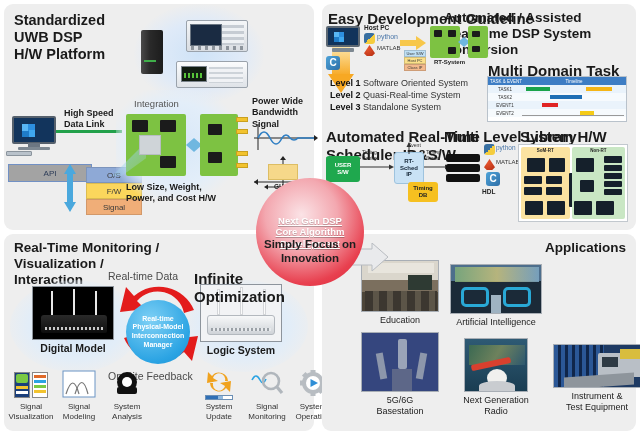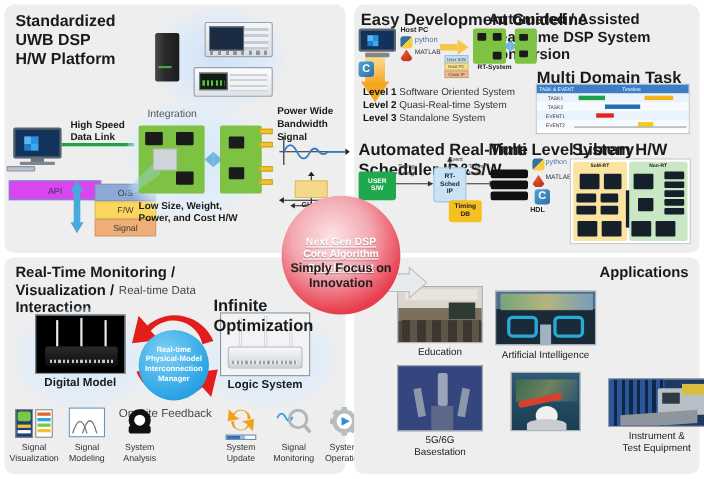--- a/index.html
+++ b/index.html
@@ -41,21 +41,21 @@
   .monitor .sc::after{content:"";position:absolute;left:8px;top:6px;width:13px;height:13px;
     background:conic-gradient(#2d8fe0 0 25%,#3fa7ef 25% 50%,#1f7cc8 50% 75%,#59b6f4 75% 100%);}
   .monitor .st{position:absolute;left:16px;top:27px;width:12px;height:5px;background:#6b7682;}
   .monitor .bs{position:absolute;left:6px;top:31px;width:32px;height:3px;background:#7d8892;border-radius:1px;}
   .kbd{position:absolute;left:2px;top:147px;width:26px;height:5px;background:#b9c2cb;
     border:1px solid #8b949d;border-radius:1px;}
 
   .greenline{position:absolute;left:52px;top:126px;width:66px;height:3px;background:#22a04a;}
   .lbl{position:absolute;font-weight:bold;font-size:9px;color:#1a1a1a;line-height:1.25;}
 
-  .apibox{position:absolute;left:4px;top:160px;width:84px;height:18px;background:#d946ef;
+  .apibox{position:absolute;left:4px;top:160px;width:84px;height:18px;background:#a3a3a3;
     border:1px solid #7190c4;display:flex;align-items:center;justify-content:center;
     font-size:8px;color:#2b3b57;}
   .stackbox{position:absolute;left:82px;width:56px;height:16px;display:flex;align-items:center;
     justify-content:center;font-size:8px;color:#3a3a3a;border:1px solid rgba(0,0,0,.12);}
   #sOS{top:163px;background:#8ea9d6;}
   #sFW{top:179px;background:#fbd65c;}
   #sLG{top:195px;background:#f0ae78;}
   .vArrow{position:absolute;left:60px;top:160px;width:12px;height:48px;}
   .vArrow .sh{position:absolute;left:3px;top:9px;width:6px;height:30px;background:#4aa8dd;}
   .vArrow .t1{position:absolute;left:0;top:0;width:0;height:0;border-left:6px solid transparent;
@@ -466,21 +466,21 @@
   <div class="sub" style="left:190px;top:36px;">Infinite Optimization</div>
 
   <svg style="position:absolute;left:104px;top:42px;" width="102" height="100">
     <path d="M86 34 A38 38 0 0 0 26 20 L18 11 L12 36 L37 33 L29 25 A27 27 0 0 1 76 37 Z" fill="#e31c1c"></path>
     <path d="M16 62 A38 38 0 0 0 76 76 L84 85 L90 60 L65 63 L73 71 A27 27 0 0 1 26 59 Z" fill="#e31c1c"></path>
   </svg>
   <div class="rpmCircle" style="white-space: pre-line;">Real-time
 Physical-Model
 Interconnection
 Manager</div>
-  <div class="grayTxt" style="left:104px;top:24px;">Real-time Data</div>
+  <div class="grayTxt" style="left:104px;top:36px;">Real-time Data</div>
   <div class="grayTxt" style="left:104px;top:136px;">On-Site Feedback</div>
 
   <div class="iconItem" style="left:4px;top:136px;">
     <div class="iconBox">
       <div style="position:absolute;left:0;top:2px;width:16px;height:26px;background:#1b3f7a;border:1px solid #888;"></div>
       <div style="position:absolute;left:2px;top:4px;width:12px;height:9px;background:#7ac943;border-radius:2px;"></div>
       <div style="position:absolute;left:2px;top:16px;width:12px;height:3px;background:#f2c32e;"></div>
       <div style="position:absolute;left:2px;top:21px;width:12px;height:3px;background:#fff;"></div>
       <div style="position:absolute;left:18px;top:2px;width:16px;height:26px;background:#fff;border:1px solid #888;"></div>
       <div style="position:absolute;left:20px;top:5px;width:12px;height:3px;background:#e06a2a;"></div>
@@ -596,20 +596,22 @@
 
   <div class="appItem" style="left:126px;top:104px;width:96px;">
     <div class="appImg" style="width:64px;height:54px;background:linear-gradient(180deg,#2e5a74,#1a3d52);">
       <div style="position:absolute;left:4px;top:6px;width:56px;height:20px;
         background:linear-gradient(120deg,#3e6d4e,#7a8a5a,#2f5a70);opacity:.85;"></div>
       <div style="position:absolute;left:6px;top:22px;width:40px;height:6px;background:#d8402e;
         transform:rotate(-12deg);border-radius:2px;"></div>
       <div style="position:absolute;left:22px;top:30px;width:20px;height:18px;background:#f0f0ee;border-radius:50%;"></div>
       <div style="position:absolute;left:14px;top:42px;width:36px;height:10px;background:#c9ccd0;border-radius:50% 50% 0 0;"></div>
     </div>
+    <span style="white-space: pre-line;">Next Generation
+Radio</span>
   </div>
 
   <div class="appItem" style="left:228px;top:110px;width:94px;">
     <div class="appImg" style="width:88px;height:44px;background:#1e3a63;">
       <div style="position:absolute;left:0;top:0;width:50px;height:44px;
         background:repeating-linear-gradient(90deg,#2b5796 0 4px,#10264a 4px 7px),
                    repeating-linear-gradient(0deg,#2b5796 0 4px,#10264a 4px 7px);"></div>
       <div style="position:absolute;left:44px;top:8px;width:44px;height:24px;background:#b9bfc6;border-radius:2px;"></div>
       <div style="position:absolute;left:48px;top:12px;width:16px;height:10px;background:#2e3a44;"></div>
       <div style="position:absolute;left:66px;top:4px;width:20px;height:10px;background:#d8bd3e;"></div>

